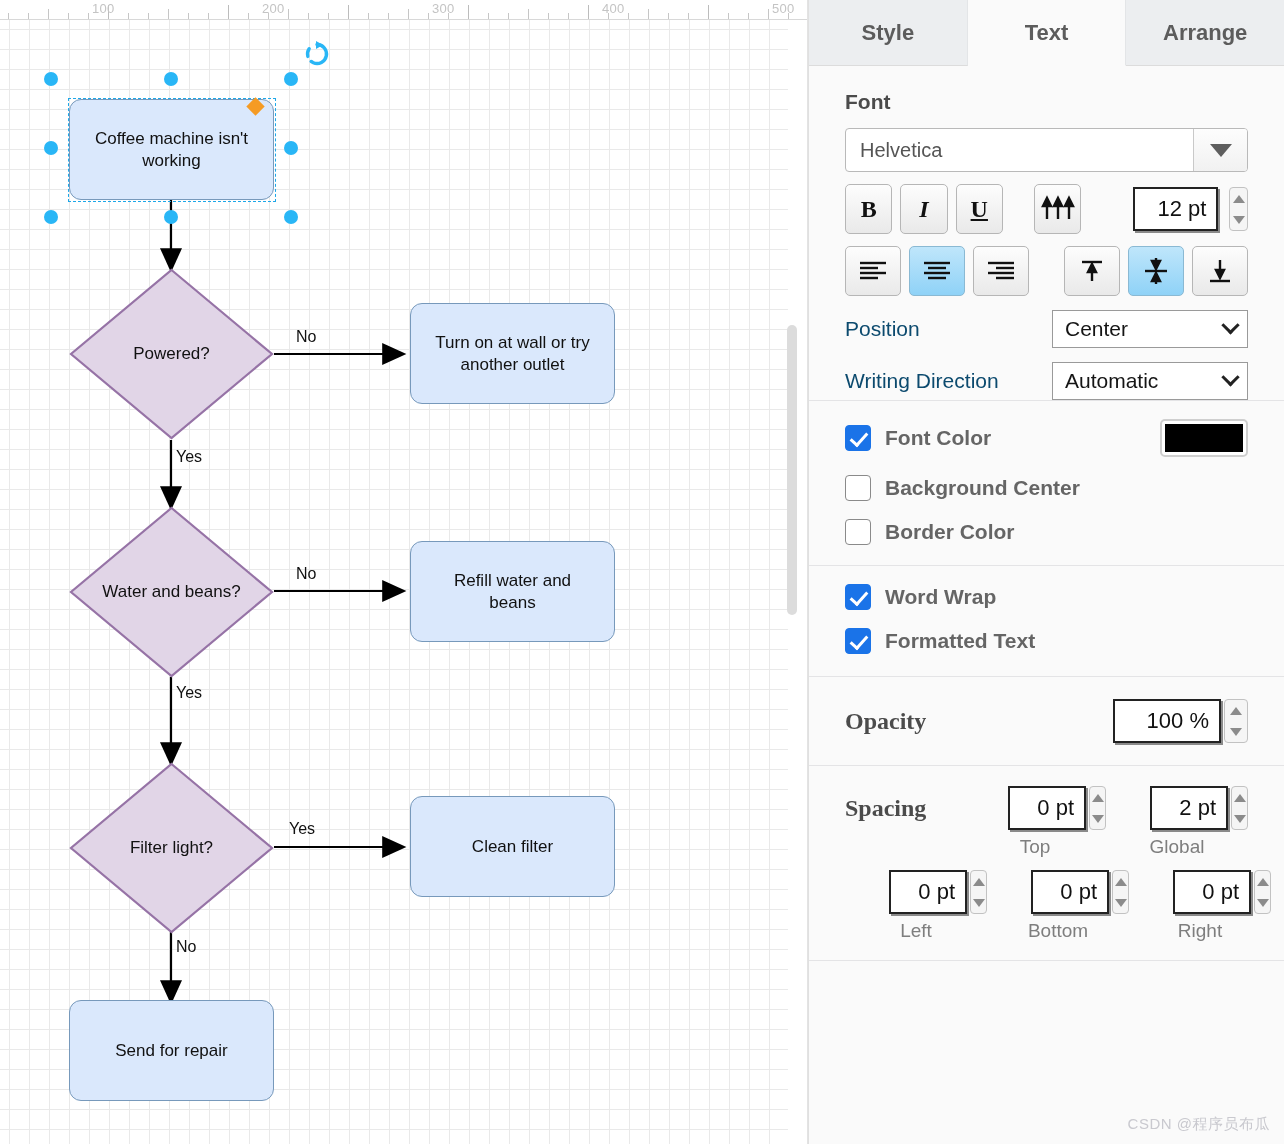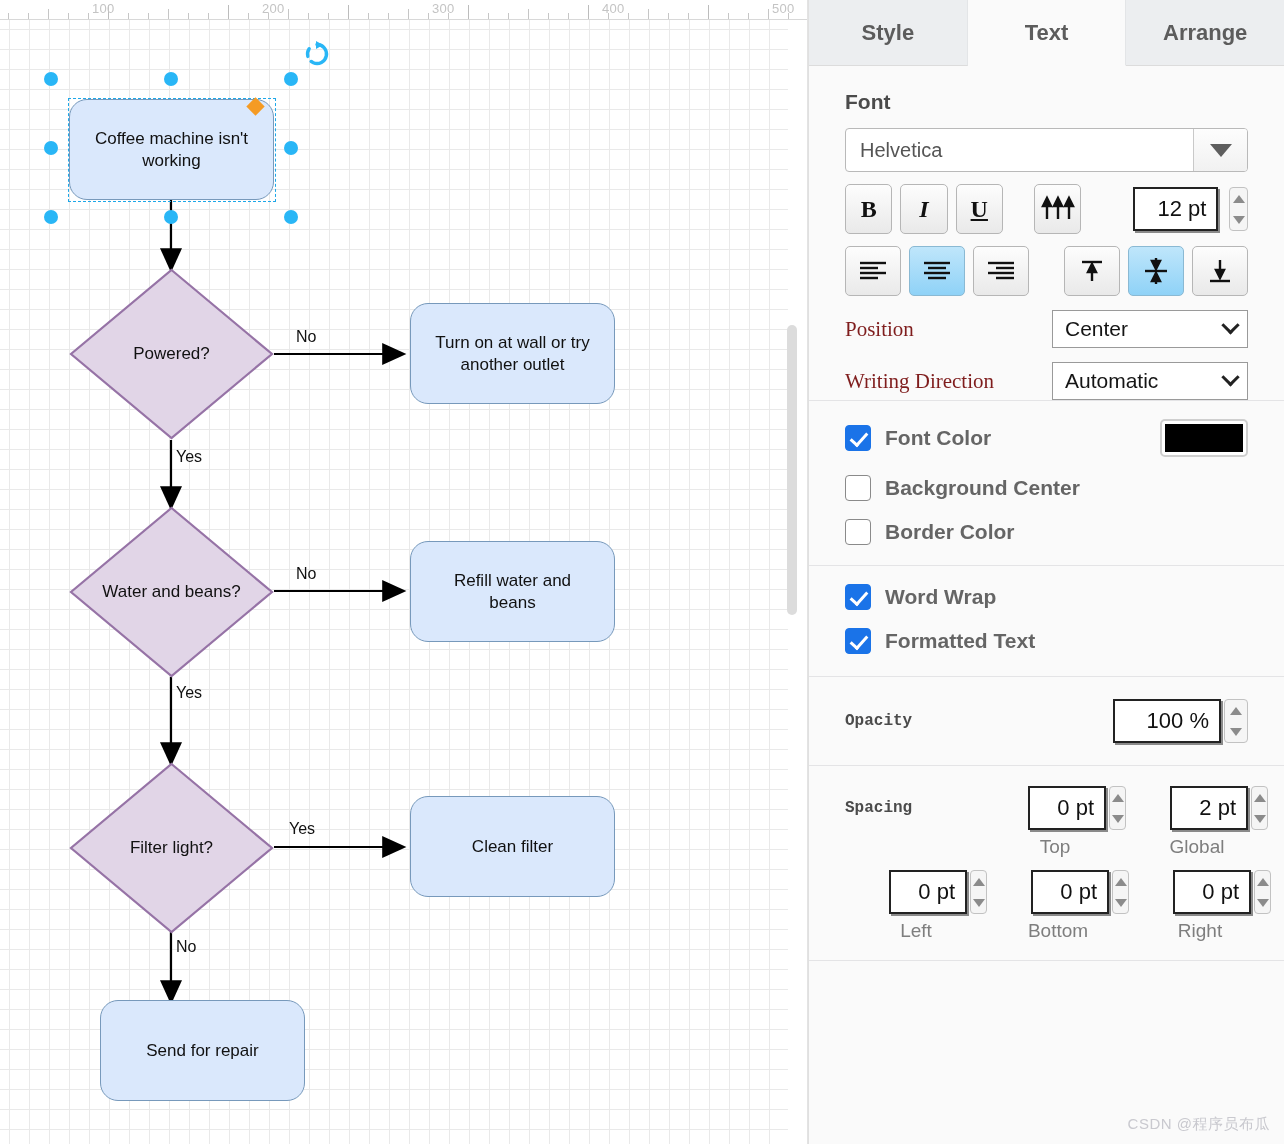--- a/index.html
+++ b/index.html
@@ -63,21 +63,21 @@
   .canvas-right-edge {
     position: absolute; top: 0; right: 0;
     width: 1px; height: 1144px; background: #e3e3e3; z-index: 6;
   }
 
   
   .shape { position: absolute; }
   .proc {
     border: 1.6px solid #7799bb;
     background: #dae8fc;
-    border-radius: 18px;
+    border-radius: 12px;
     display: flex; align-items: center; justify-content: center;
     text-align: center;
     font-size: 17px; color: #111; line-height: 1.28;
     font-family: "Liberation Sans", sans-serif;
   }
   .dec-wrap { position: absolute; }
   .dec-wrap svg { position: absolute; inset: 0; }
   .dec-label {
     position: absolute; inset: 0;
     display: flex; align-items: center; justify-content: center;
@@ -214,23 +214,23 @@
     border-bottom: 8px solid #8b8b8b;
   }
   .spin .dn {
     width: 0; height: 0;
     border-left: 6px solid transparent; border-right: 6px solid transparent;
     border-top: 8px solid #8b8b8b;
   }
 
   .kv-row { display: flex; align-items: center; margin-top: 14px; }
   .kv-label {
-    font-size: 21px; color: #7f1d1d;
+    font-size: 21px; color: #0c4a6e;
     flex: 1;
-    font-family: Liberation Serif, serif;
+    font-family: Liberation Sans, sans-serif;
   }
   .kv-select {
     width: 196px; height: 38px;
     border: 1px solid #9a9a9a; background: #fff;
     display: flex; align-items: center; justify-content: space-between;
     padding: 0 10px 0 12px;
     font-size: 21px; color: #151515;
     font-family: "Liberation Sans", sans-serif;
   }
   .chev {
@@ -258,27 +258,27 @@
   }
   .color-swatch {
     margin-left: auto;
     width: 88px; height: 38px;
     border: 2px solid #cfcfcf; border-radius: 5px;
     background: #fff; padding: 3px;
   }
   .color-swatch > div { width: 100%; height: 100%; background: #000; }
 
   .row-label {
-    font-size: 16px; font-weight: bold; color: #4b4b4b;
-    font-family: Liberation Mono, monospace;
+    font-size: 24px; font-weight: bold; color: #4b4b4b;
+    font-family: Liberation Serif, serif;
   }
   .opacity-row { display: flex; align-items: center; padding: 22px 36px; }
   .opacity-row .row-label { flex: 1; }
 
-  .spacing-wrap { padding: 20px 16px 18px 36px; }
+  .spacing-wrap { padding: 20px 36px 18px 36px; }
   .sp-grid-top { display: flex; align-items: flex-start; }
   .sp-col { width: 142px; text-align: center; }
   .sp-col .cap {
     font-size: 19px; color: #7e7e7e; margin-top: 6px;
     font-family: "Liberation Sans", sans-serif;
   }
   .sp-field { display: flex; justify-content: center; }
   .sp-grid-bottom { display: flex; margin-top: 12px; }
 </style>
 </head>
@@ -397,21 +397,21 @@
       <svg width="205" height="172" viewBox="0 0 205 172">
         <polygon points="102.5,2 203,86 102.5,170 2,86" fill="#e1d5e7" stroke="#9673a6" stroke-width="2.2"></polygon>
       </svg>
       <div class="dec-label">Filter light?</div>
     </div>
 
     <div class="shape proc" style="left:410px; top:796px; width:205px; height:101px;">
       <span>Clean filter</span>
     </div>
 
-    <div class="shape proc" style="left:69px; top:1000px; width:205px; height:101px;margin-left:31px;">
+    <div class="shape proc" style="left:69px; top:1000px; width:205px; height:101px;">
       <span>Send for repair</span>
     </div>
 
     <div class="sel-box" style="left:68px; top:98px; width:208px; height:104px;"></div>
     <div class="orange-diamond" style="left:249px; top:100px;"></div>
 
     <div class="handle" style="left:44px;  top:72px;"></div>
     <div class="handle" style="left:164px; top:72px;"></div>
     <div class="handle" style="left:284px; top:72px;"></div>
     <div class="handle" style="left:44px;  top:141px;"></div>

